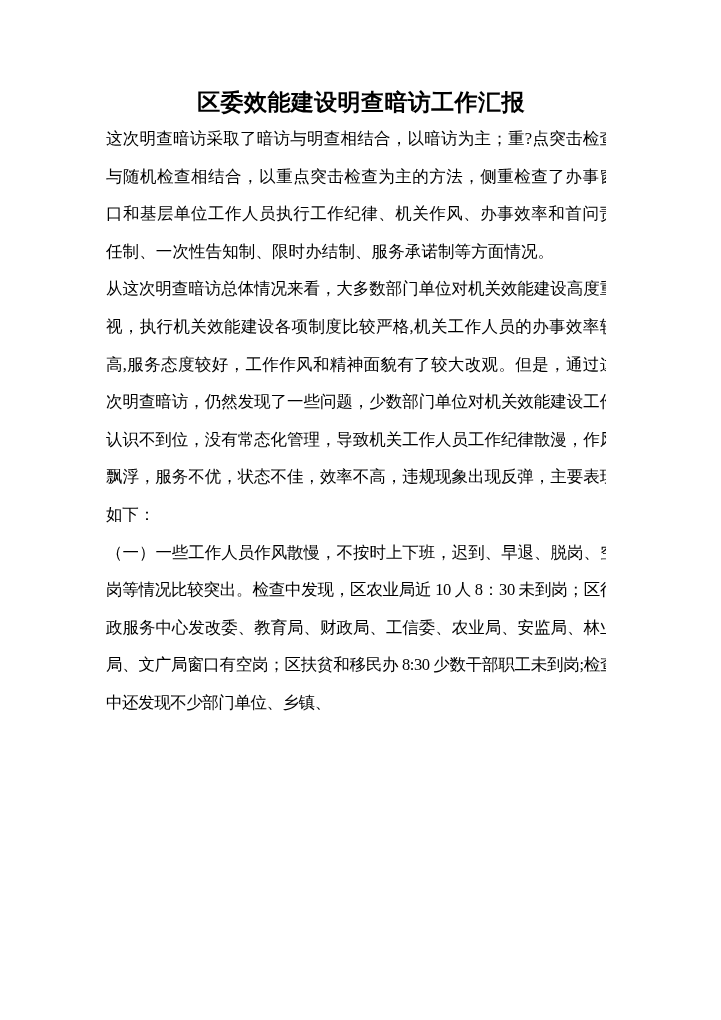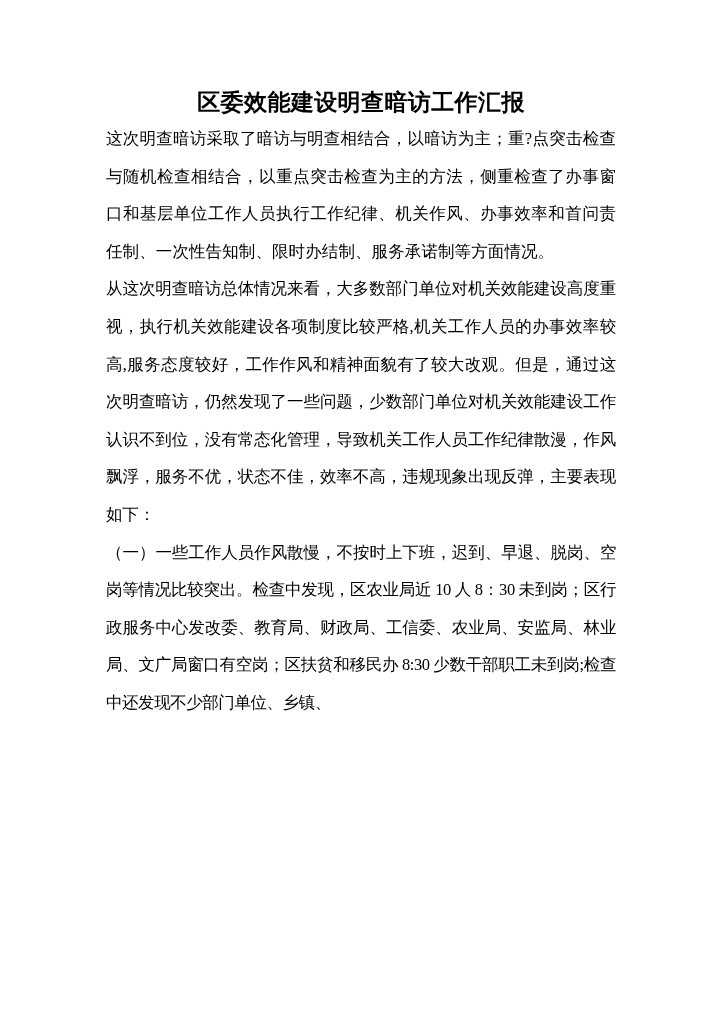--- a/index.html
+++ b/index.html
@@ -10,21 +10,20 @@
   }
 
   .page {
     position: relative;
     width: 606px;
     height: 1020px;
     background: #ffffff;
     overflow: hidden;
     font-family: "Liberation Serif", "DejaVu Serif", serif;
     color: #000000;
-    padding-left: 39px;
     -webkit-font-smoothing: antialiased;
   }
 
   .page-body {
     position: absolute;
     left: 106px;
     top: 0;
     width: 510px;
   }
 

